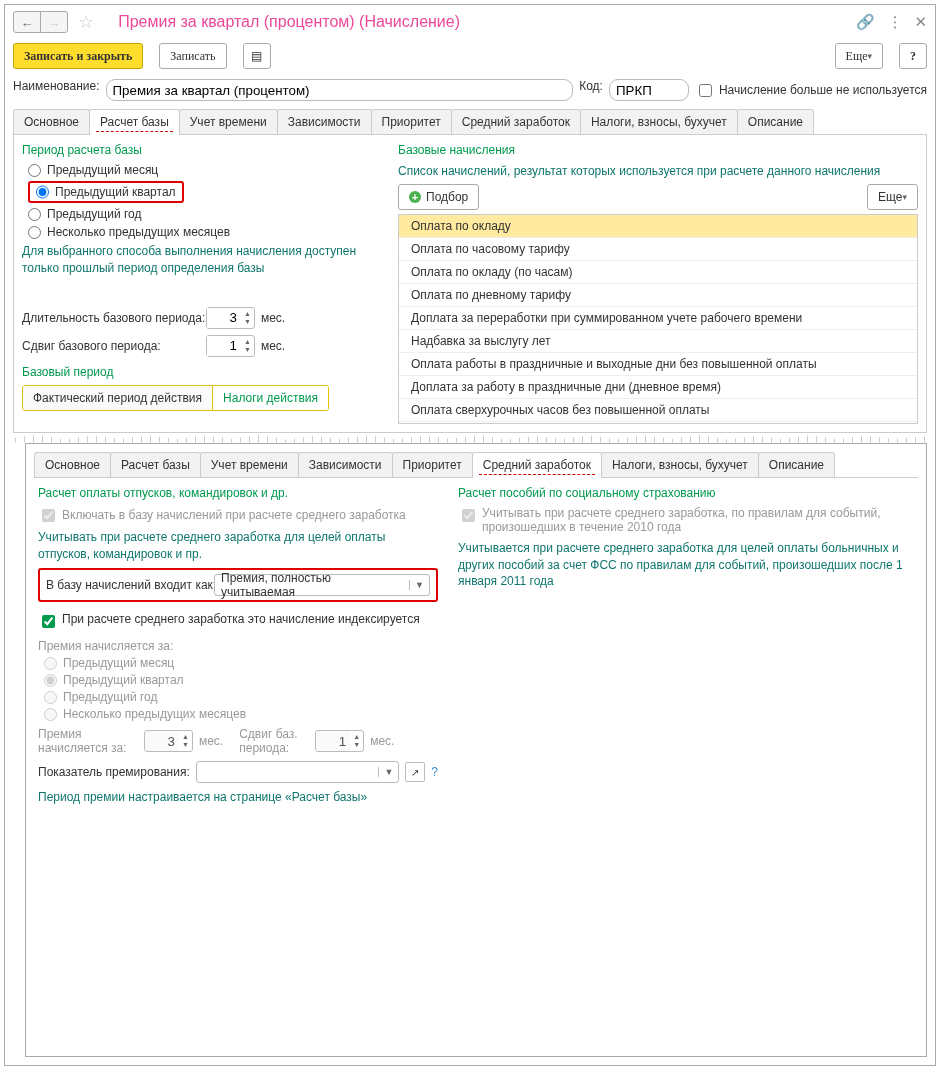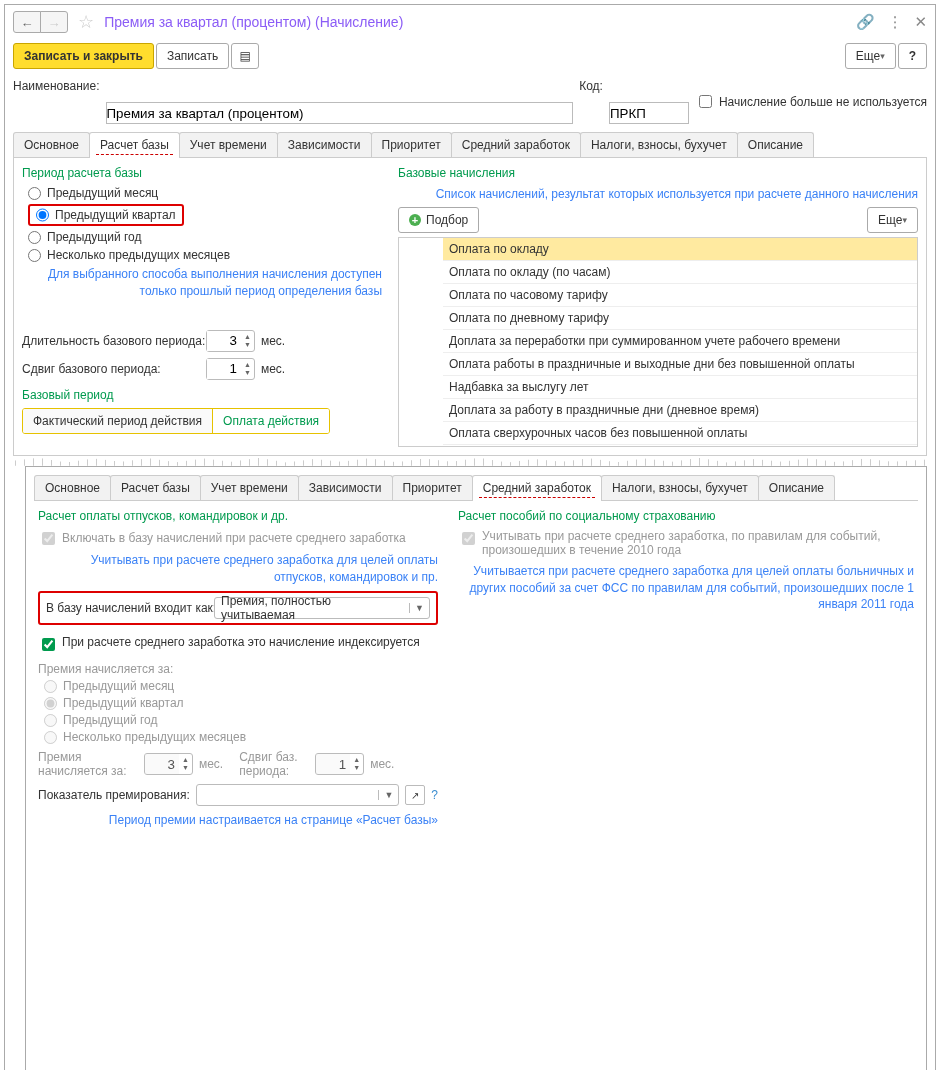--- a/index.html
+++ b/index.html
@@ -31,29 +31,30 @@
     display: flex;
     align-items: center;
     justify-content: center;
     font-size: 13px;
     color: #666;
     cursor: pointer;
   }
   .nav-btn:first-child { border-radius: 3px 0 0 3px; }
   .nav-btn:last-child { border-radius: 0 3px 3px 0; margin-left: -1px; color: #ccc;}
   .star-icon { font-size: 18px; color: #ccc; margin: 0 4px; }
-  .win-title { font-size: 14px; color: #8b5cf6; flex: 1; }
+  .win-title { font-size: 16px; color: #ec4899; flex: 1; margin-left: 14px; }
   .win-icons { display: flex; gap: 12px; align-items: center; color: #888; font-size: 15px; }
   .win-icons span { cursor: pointer; }
 
   .toolbar {
     display: flex;
     align-items: center;
     padding: 4px 8px 8px;
-    gap: 2px;
+    gap: 16px;
+    font-family: Liberation Serif, serif;
   }
   .btn {
     border: 1px solid #aaa;
     background: #fff;
     padding: 4px 10px;
     border-radius: 3px;
     cursor: pointer;
     font-size: 12px;
     height: 26px;
     display: inline-flex;
@@ -75,23 +76,22 @@
 
   .form-row {
     display: flex;
     padding: 2px 8px 8px;
     gap: 6px;
   }
   .label { color: #333; white-space: nowrap; }
   .input-text {
     border: 1px solid #bbb;
     height: 22px;
-    padding: 2px 0;
-    border-radius: 0;
-    margin-top: 23px;
+    padding: 2px 6px;
+    border-radius: 9px;
   }
   .checkbox-wrap { display: inline-flex; align-items: center; gap: 4px; }
 
   .tabs {
     display: flex;
     border-bottom: 1px solid #ccc;
     margin: 0 8px;
   }
   .tab {
     border: 1px solid #ccc;
@@ -130,21 +130,21 @@
     padding: 8px;
     display: flex;
     gap: 16px;
   }
   .col { flex: 1; }
   .col-left { flex: 0 0 360px; }
   .section-title { color: #009a4e; margin-bottom: 6px; }
   .radio-wrap { display: flex; align-items: center; gap: 6px; margin: 4px 0 4px 6px; }
   .radio-wrap input[type=radio] { margin: 0; }
   .hl-red { border: 2px solid #d00; border-radius: 3px; padding: 2px 6px; display: inline-flex; }
-  .brown-note { color: #3b82f6; margin: 4px 0; line-height: 1.4; text-align: right; }
+  .brown-note { color: #0f766e; margin: 4px 0; line-height: 1.4; }
   .field-row { display: flex; align-items: center; gap: 6px; margin: 6px 0; }
   .spinner {
     display: inline-flex;
     border: 1px solid #bbb;
     border-radius: 3px;
     height: 22px;
     align-items: center;
   }
   .spinner input { border: none; width: 34px; text-align: right; padding: 0 4px; height: 20px; outline: none; }
   .spinner .arrows { display: flex; flex-direction: column; font-size: 7px; color: #666; padding: 0 3px; line-height: 8px;}
@@ -193,24 +193,23 @@
     font-weight: bold;
   }
   .listbox {
     border: 1px solid #ccc;
     border-top: 1px solid #ccc;
     height: 210px;
     overflow-y: scroll;
     margin-top: 4px;
   }
   .listrow {
-    padding: 4px 6px;
+    padding: 4px 12px;
     border-bottom: 1px solid #eee;
     font-size: 12px;
-    margin-left: 44px;
   }
   .listrow.sel { background: #ffeaa0; }
 
   .torn-edge {
     height: 10px;
     margin: 0 8px;
     position: relative;
     overflow: hidden;
   }
   .torn-edge::before {
@@ -358,43 +357,43 @@
               <span>▲</span>
               <span>▼</span>
             </div>
         </div>
         <span>мес.</span>
       </div>
 
       <div class="section-title" style="margin-top:8px">Базовый период</div>
       <div class="segmented">
         <div class="seg-btn sel">Фактический период действия</div>
-        <div class="seg-btn nosel">Оплата действия</div>
+        <div class="seg-btn nosel">Налоги действия</div>
       </div>
     </div>
 
     <div class="col">
       <div class="section-title">Базовые начисления</div>
       <div class="brown-note">Список начислений, результат которых используется при расчете данного начисления</div>
       <div class="list-toolbar">
         <div class="btn-podbor">
           <span class="plus-icon">+</span>
           <span>Подбор</span>
         </div>
         <div class="spacer-flex"></div>
         <div class="btn btn-more">Еще</div>
       </div>
       <div class="listbox">
         <div class="listrow sel">Оплата по окладу</div>
+        <div class="listrow">Оплата по часовому тарифу</div>
         <div class="listrow">Оплата по окладу (по часам)</div>
-        <div class="listrow">Оплата по часовому тарифу</div>
         <div class="listrow">Оплата по дневному тарифу</div>
         <div class="listrow">Доплата за переработки при суммированном учете рабочего времени</div>
+        <div class="listrow">Надбавка за выслугу лет</div>
         <div class="listrow">Оплата работы в праздничные и выходные дни без повышенной оплаты</div>
-        <div class="listrow">Надбавка за выслугу лет</div>
         <div class="listrow">Доплата за работу в праздничные дни (дневное время)</div>
         <div class="listrow">Оплата сверхурочных часов без повышенной оплаты</div>
       </div>
     </div>
   </div>
 
   <div class="torn-edge"></div>
 
   <div class="panel2">
     <div class="tabs tabs2">

